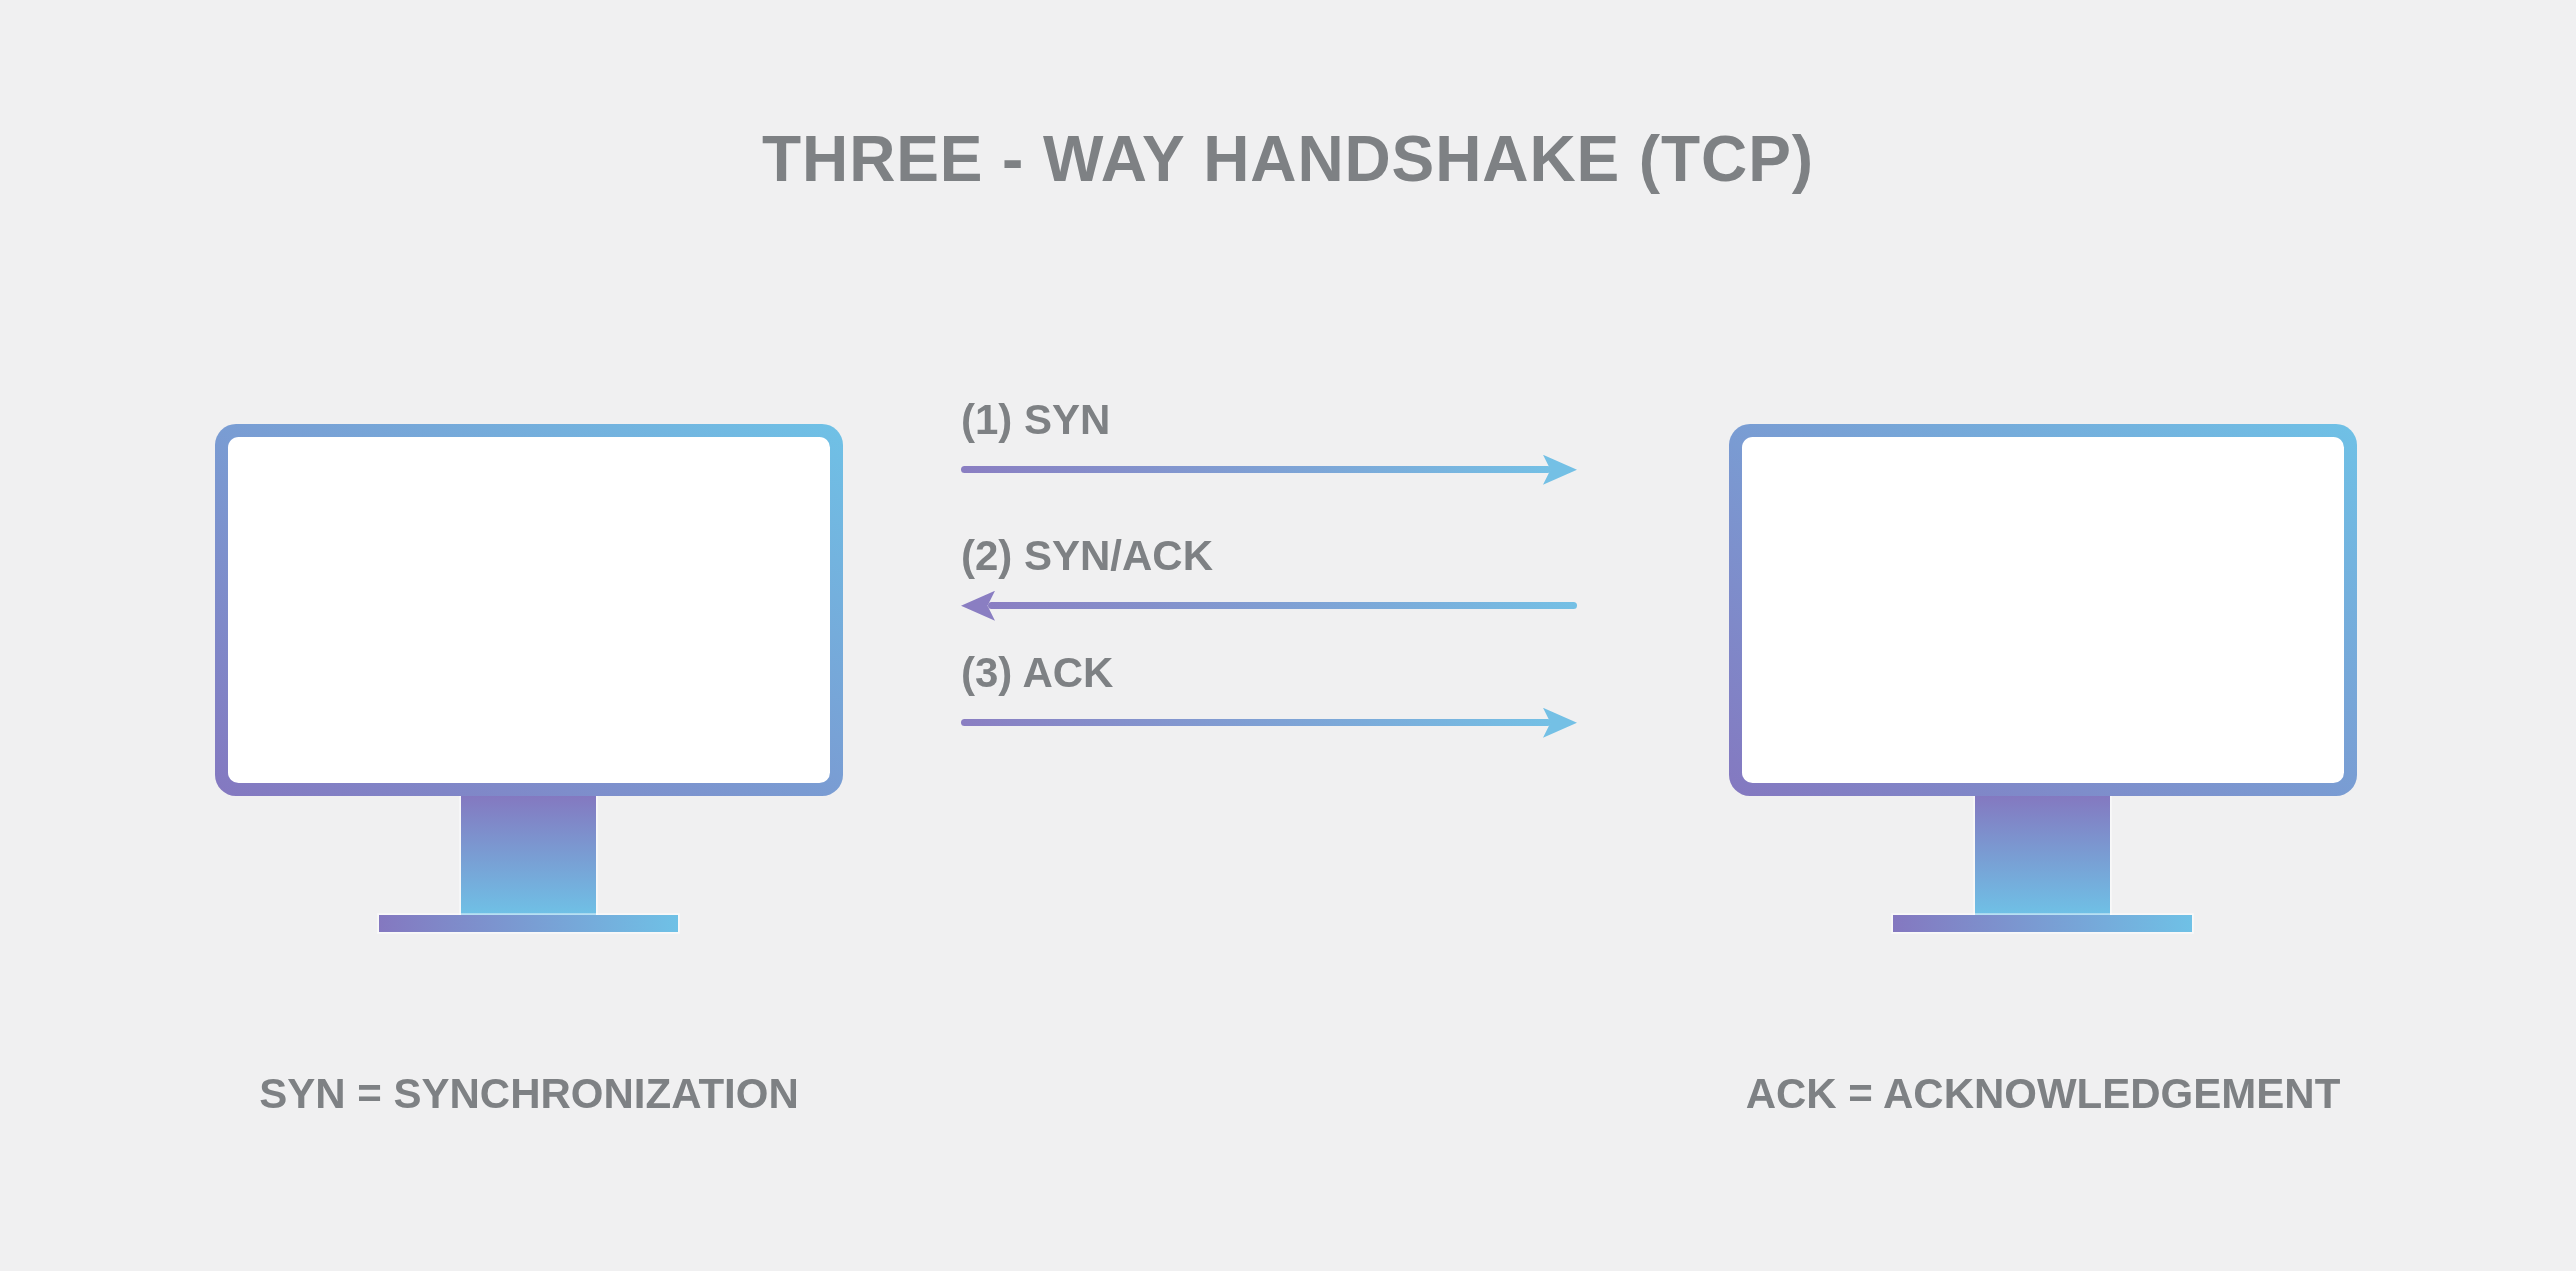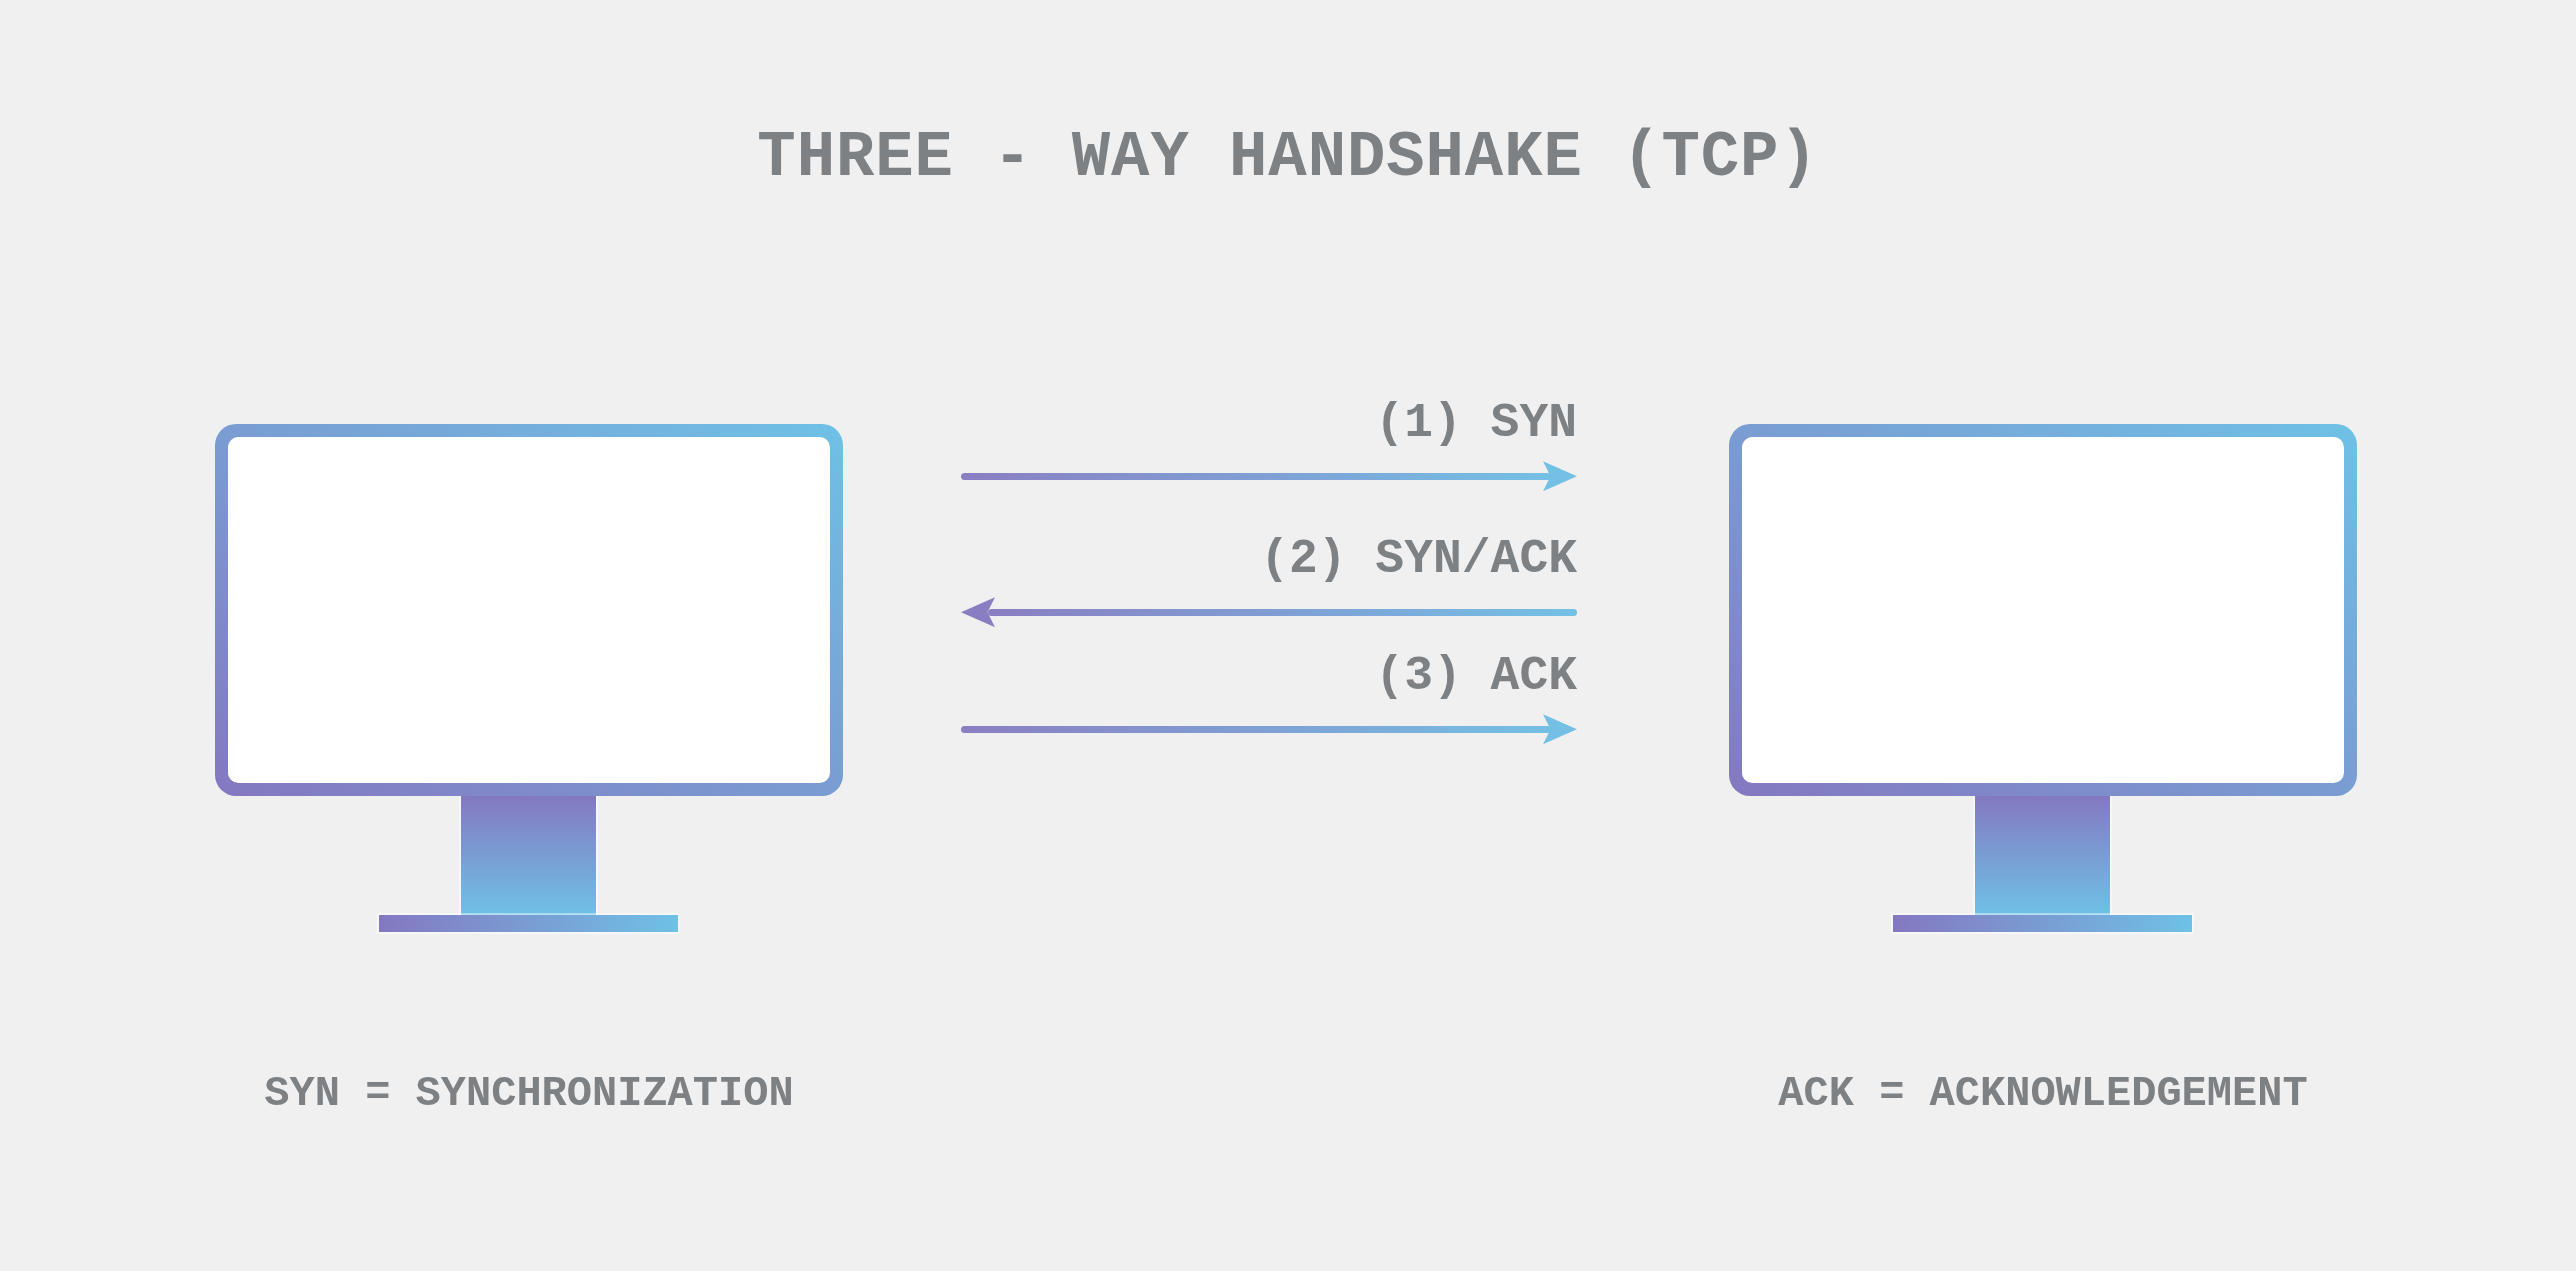--- a/index.html
+++ b/index.html
@@ -2,21 +2,21 @@
 <html style="--bg: #f0f0f1; --text: #7e8184; --purple: #8478c0; --blue: #6fc1e6; --arrow-purple: #8a7ec2; --arrow-blue: #74c0e5;font-size:14px"><head>
 <meta charset="utf-8">
 <style>
   html, body { margin: 0; padding: 0; }
   .canvas {
     position: relative;
     width: 2576px;
     height: 1271px;
     overflow: hidden;
     background: var(--bg, #f0f0f1);
-    font-family: Liberation Mono, monospace;
+    font-family: Liberation Sans, sans-serif;
   }
   .title {
     position: absolute;
     top: 122px; left: 0; width: 100%;
     margin: 0;
     text-align: center;
     font-size: 64px;
     font-weight: 700;
     letter-spacing: 0.9px;
     color: var(--text, #7e8184);
@@ -51,22 +51,22 @@
     box-shadow: 0 0 0 1.8px rgba(255,255,255,0.5);
     z-index: 1;
   }
   
   .arrow-row { position: absolute; left: 961px; width: 616px; }
   .arrow-row.r1 { top: 397px; }
   .arrow-row.r2 { top: 533px; }
   .arrow-row.r3 { top: 650px; }
   .arrow-label {
     margin: 0 0 23px 0;
-    text-align: right;
-    font-size: 48px;
+    text-align: left;
+    font-size: 42px;
     font-weight: 700;
     line-height: 1.1;
     color: var(--text, #7e8184);
   }
   .line { position: relative; height: 7px; }
   .shaft {
     position: absolute; top: 0; bottom: 0;
     border-radius: 3.5px;
     background: linear-gradient(90deg, var(--arrow-purple, #8a7ec2), var(--arrow-blue, #74c0e5));
   }

